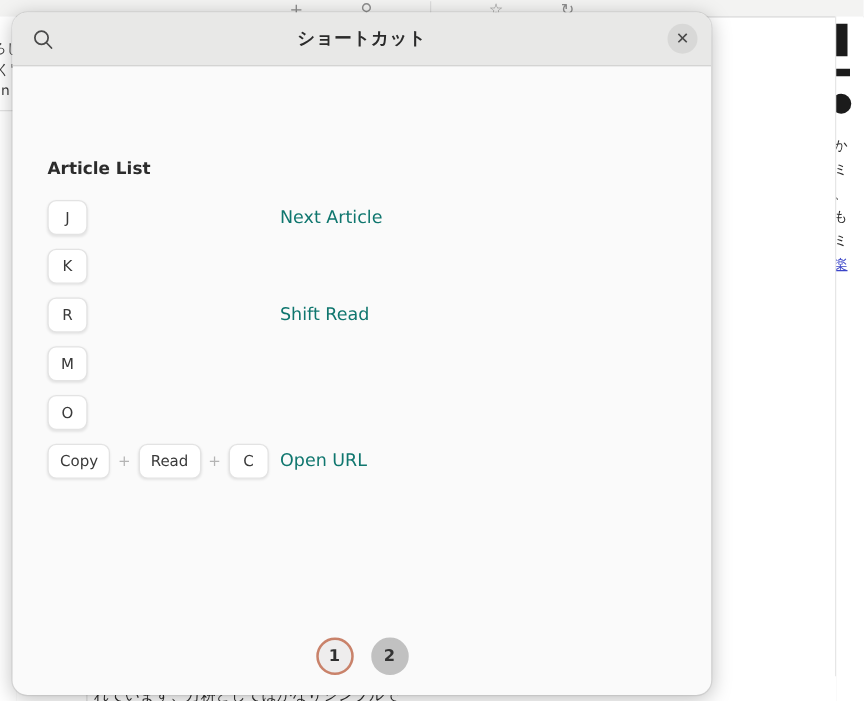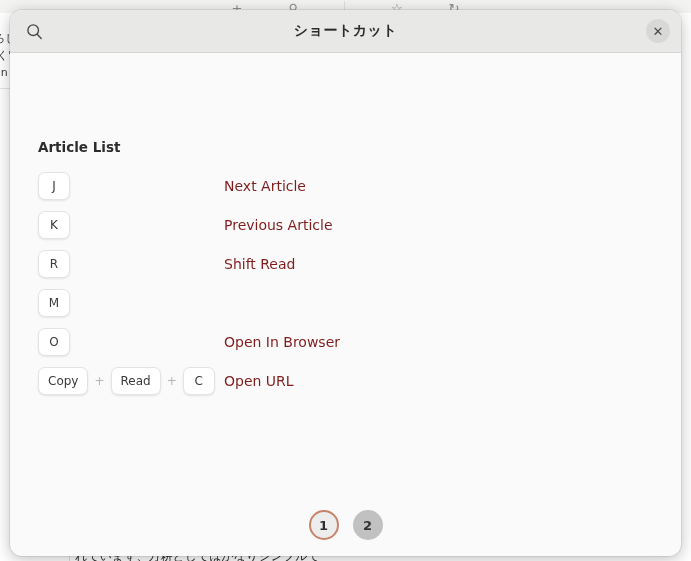--- a/index.html
+++ b/index.html
@@ -143,29 +143,28 @@
     bottom: 0;
     width: 1px;
     background: #e0e0e0;
   }
 
   
   #dialog {
     position: absolute;
     left: 10px;
     top: 10px;
-    width: 671px;
+    width: 559px;
     height: 546px;
     background: #fafafa;
     border-radius: 12px;
     box-shadow: 0 3px 16px rgba(0,0,0,0.26), 0 0 0 1px rgba(0,0,0,0.07);
     overflow: hidden;
     display: flex;
     flex-direction: column;
-    gap: 12px;
   }
 
   .dlg-header {
     position: relative;
     height: 42px;
     flex: 0 0 42px;
     background: #e8e8e7;
     border-bottom: 1px solid #d4d4d3;
     display: flex;
     align-items: center;
@@ -257,21 +256,21 @@
     font-size: 12px;
     color: #3a3a3a;
   }
   .key-plus {
     color: #b4b4b4;
     font-size: 12px;
     padding: 0 6px;
   }
   .desc-col {
     font-size: 14px;
-    color: #7f1d1d;
+    color: #0f766e;
   }
 
   .pager {
     position: absolute;
     left: 0;
     right: 0;
     bottom: 16px;
     display: flex;
     align-items: center;
     justify-content: center;
@@ -364,41 +363,39 @@
         <div class="keys-col">
           <span class="keycap">J</span>
         </div>
         <div class="desc-col">Next Article</div>
       </div>
 
       <div class="shortcut-row">
         <div class="keys-col">
           <span class="keycap">K</span>
         </div>
-        <div class="desc-col">Previous Article</div>
       </div>
 
       <div class="shortcut-row">
         <div class="keys-col">
           <span class="keycap">R</span>
         </div>
         <div class="desc-col">Shift Read</div>
       </div>
 
       <div class="shortcut-row">
         <div class="keys-col">
           <span class="keycap">M</span>
         </div>
       </div>
 
       <div class="shortcut-row">
         <div class="keys-col">
           <span class="keycap">O</span>
         </div>
-        <div class="desc-col">Open In Browser</div>
       </div>
 
       <div class="shortcut-row">
         <div class="keys-col">
           <span class="keycap">Copy</span>
           <span class="key-plus">+</span>
           <span class="keycap">Read</span>
           <span class="key-plus">+</span>
           <span class="keycap">C</span>
         </div>

